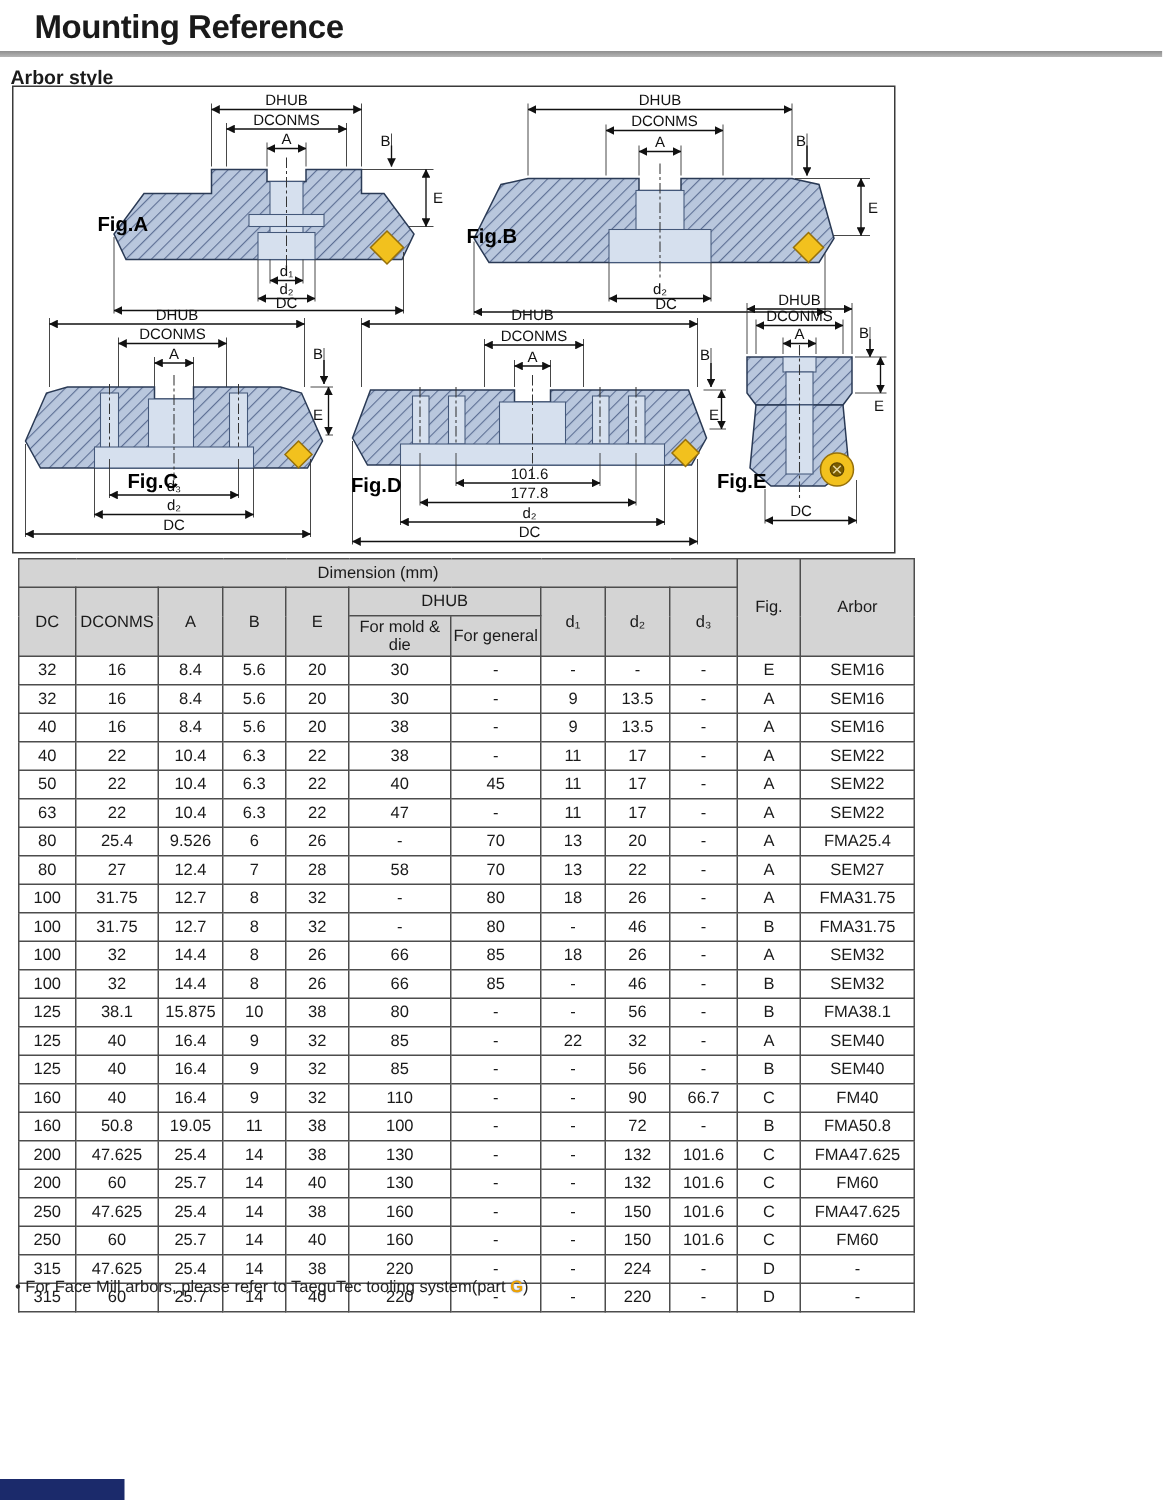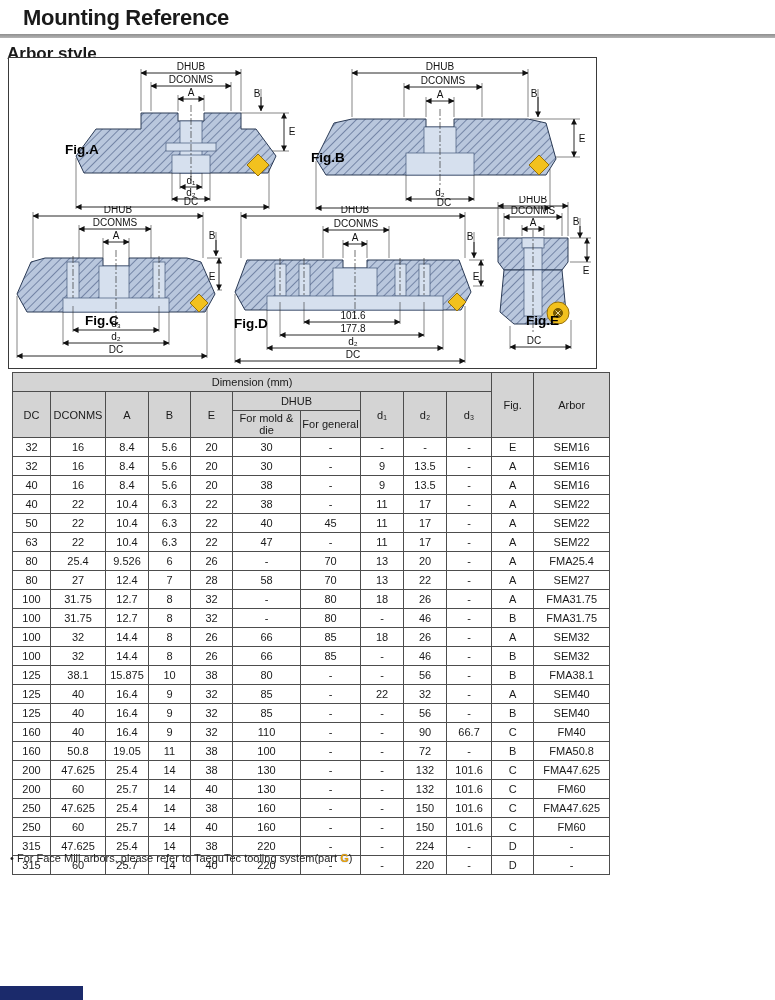--- a/index.html
+++ b/index.html
@@ -1,20 +1,20 @@
 <!DOCTYPE html>
 <html><head>
 <meta charset="utf-8">
 <style>
   html,body{margin:0;padding:0;background:#fff;}
   .page{width:775px;height:1000px;position:relative;background:#fff;
         font-family:"Liberation Sans",  "DejaVu Sans", sans-serif;color:#111;overflow:hidden;}
   .title{font-size:22px;font-weight:bold;letter-spacing:-0.3px;padding:5px 0 3px 23px;color:#1a1a1a;}
   .title-rule{height:4px;background:linear-gradient(#8f8f8f,#b5b5b5);width:775px;}
-  .subtitle{font-size:17px;font-weight:bold;padding:6px 0 4px 7px;color:#1a1a1a;}
+  .subtitle{font-size:13px;font-weight:bold;padding:6px 0 4px 7px;color:#1a1a1a;}
 
   .diagram-box{position:absolute;left:8px;top:57px;width:587px;height:310px;
                border:1px solid #3a3a3a;background:#fff;}
   .fig-wrap{position:absolute;}
   .fig-label{position:absolute;font-size:13.5px;font-weight:bold;color:#000;}
 
   svg .dt{font-family:"Liberation Sans","DejaVu Sans",sans-serif;font-size:10px;fill:#111;text-anchor:middle;}
   svg .dim{stroke:#111;stroke-width:0.9;}
   svg .ext{stroke:#333;stroke-width:0.6;}
   svg .cl{stroke:#333;stroke-width:0.7;stroke-dasharray:7 2 2 2;}
@@ -268,21 +268,21 @@
         <circle class="ins" cx="84" cy="117" r="11"></circle>
         <circle cx="84" cy="117" r="4.5" fill="#7a5c00" stroke="#5c4400" stroke-width="0.8"></circle>
         <line x1="81.5" y1="114.5" x2="86.5" y2="119.5" stroke="#e8d9a0" stroke-width="1"></line>
         <line x1="86.5" y1="114.5" x2="81.5" y2="119.5" stroke="#e8d9a0" stroke-width="1"></line>
         <line class="ext" x1="36" y1="130" x2="36" y2="153"></line>
         <line class="ext" x1="97" y1="124" x2="97" y2="153"></line>
         <line class="dim" x1="36" y1="151" x2="97" y2="151" marker-start="url(#ar)" marker-end="url(#ar)"></line>
         <text class="dt" x="60" y="148">DC</text>
       </svg>
     </div>
-    <div class="fig-label" style="left:469px;top:255px;margin-left:48px;">Fig.E</div>
+    <div class="fig-label" style="left:469px;top:255px;">Fig.E</div>
 
   </div>
 
   <table class="dim-table">
     <colgroup>
       <col style="width:38px">
         <col style="width:55px">
         <col style="width:43px">
         <col style="width:42px">
       <col style="width:42px">

